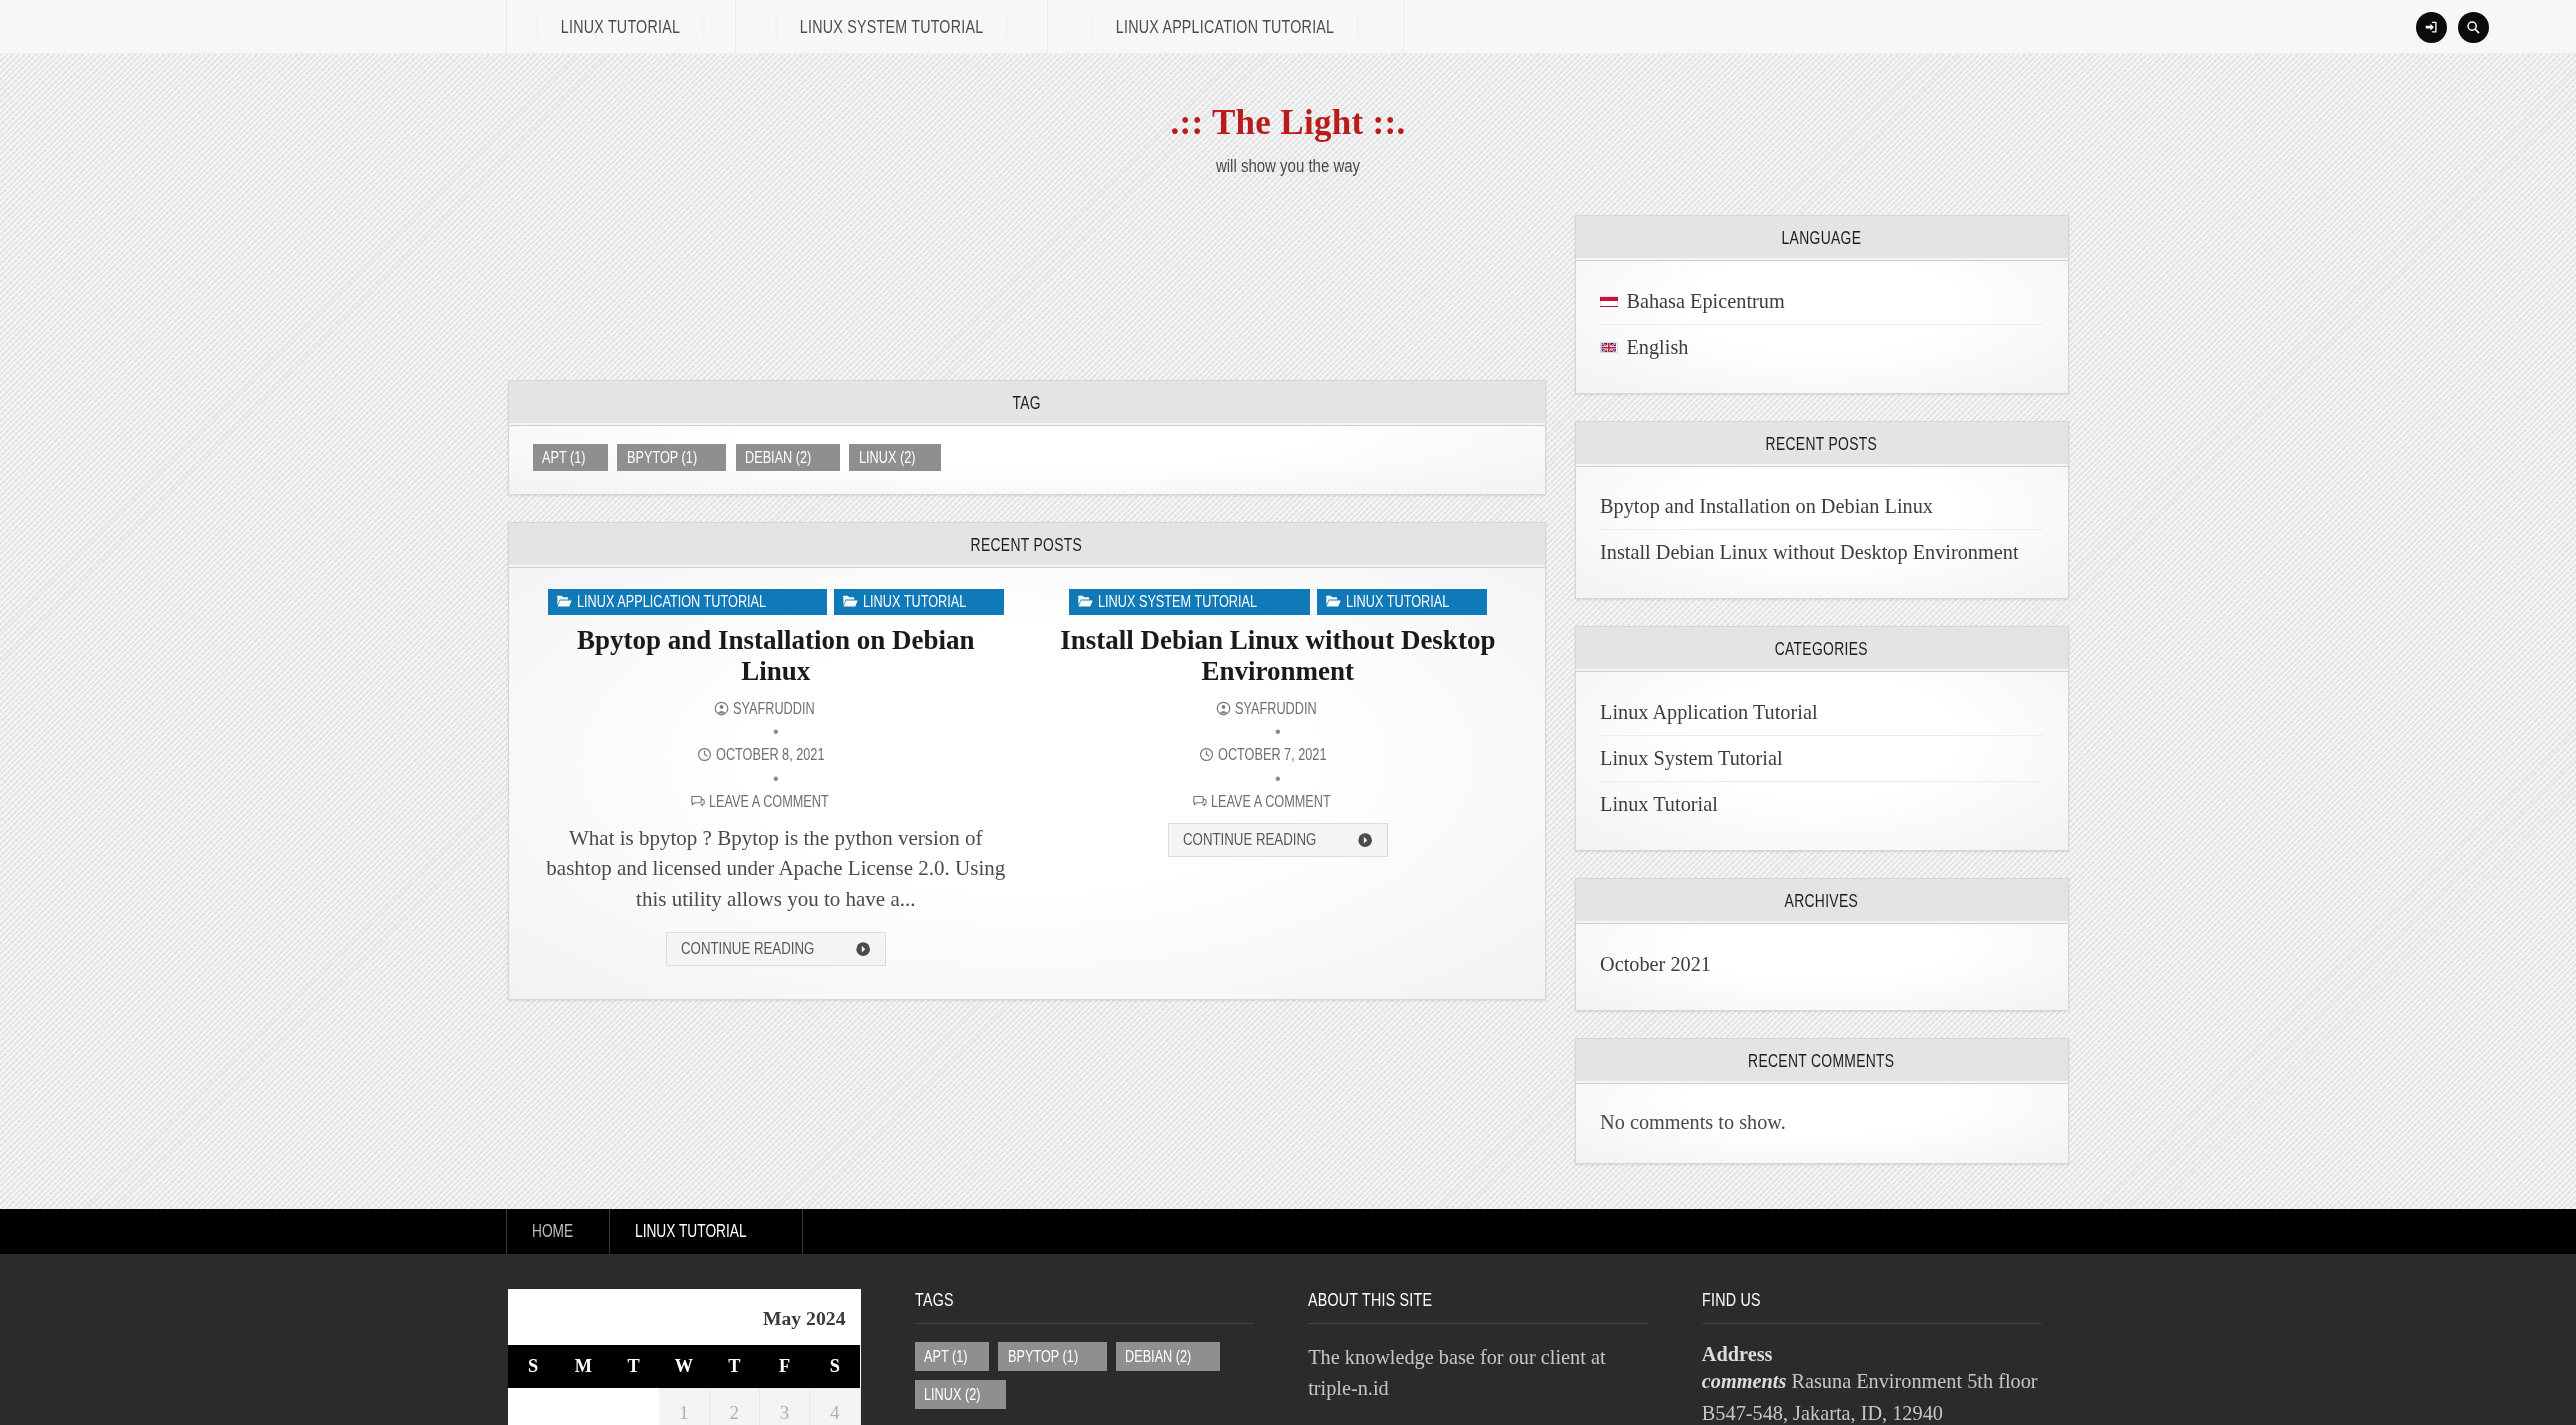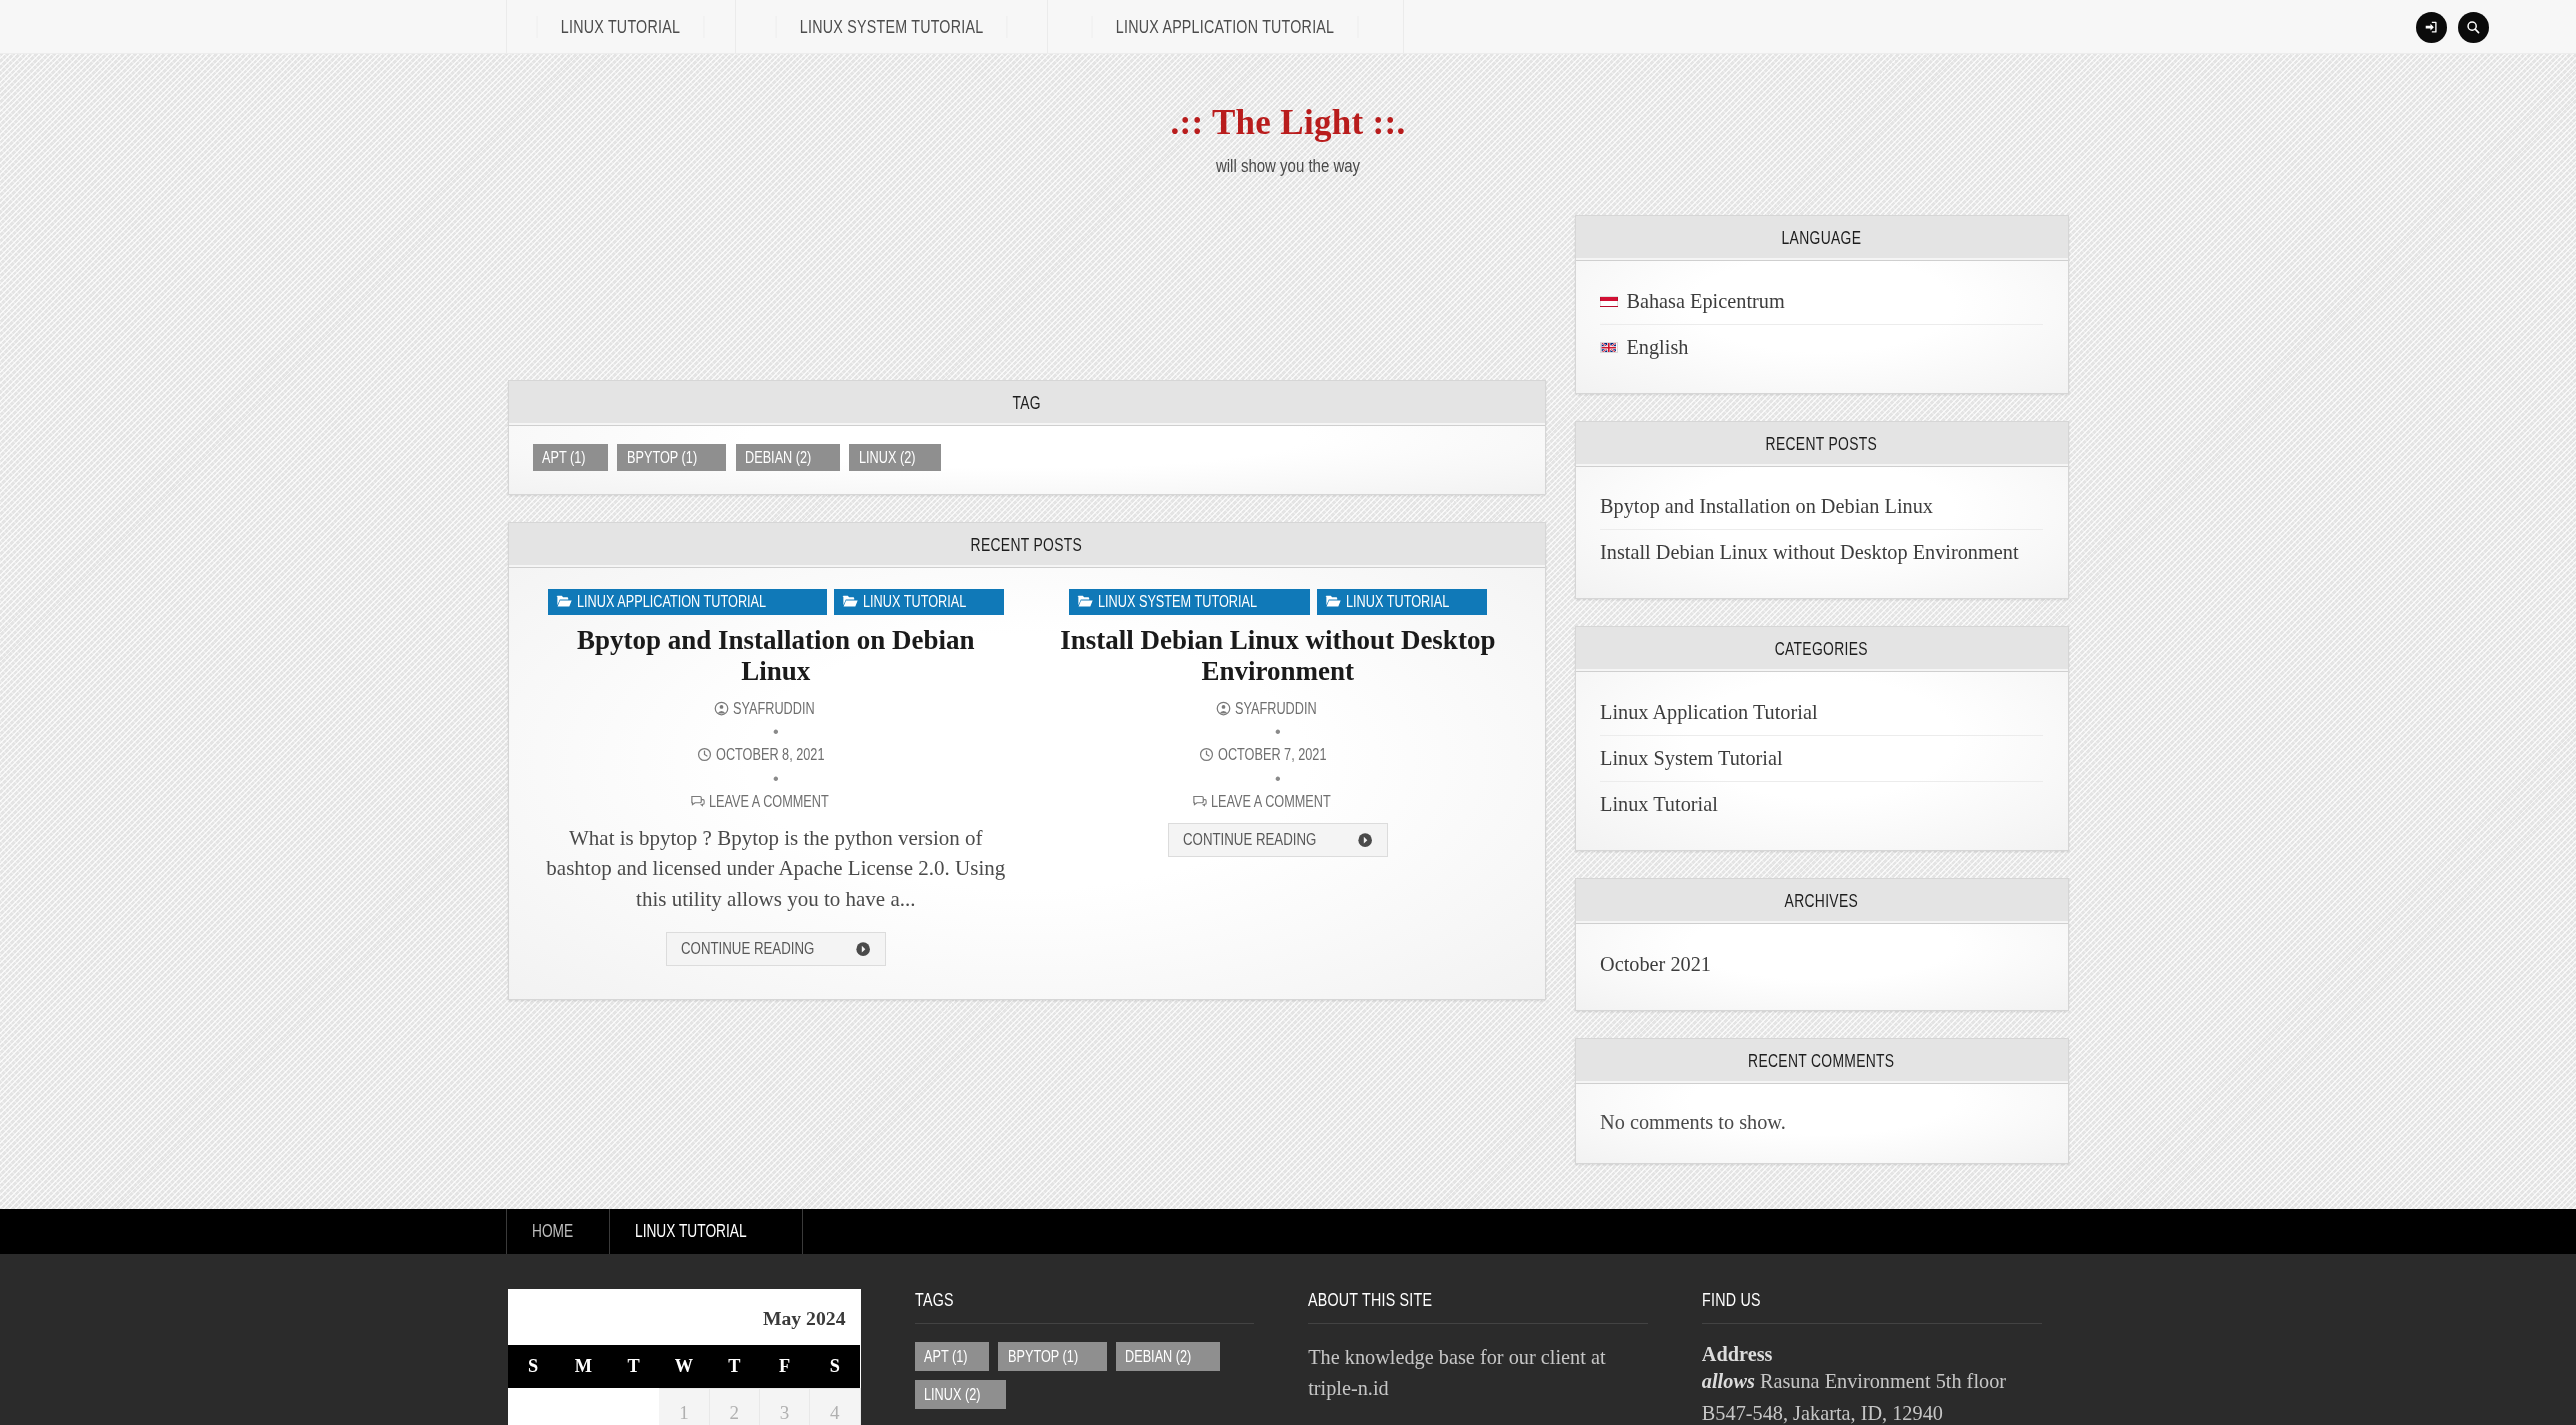--- a/index.html
+++ b/index.html
@@ -643,20 +643,20 @@
     </div>
 
     <div class="fcol">
       <div class="fcol-title"><span>ABOUT THIS SITE</span></div>
       <div class="fcol-text">The knowledge base for our client at triple-n.id</div>
     </div>
 
     <div class="fcol">
       <div class="fcol-title"><span>FIND US</span></div>
       <div class="f-sub">Address</div>
-      <div class="fcol-text"><span class="f-it">allows</span><span> Rasuna Environment 5th floor</span></div>
+      <div class="fcol-text"><span class="f-it">comments</span><span> Rasuna Environment 5th floor</span></div>
       <div class="fcol-text">B547-548, Jakarta, ID, 12940</div>
 
     </div>
 
   </div>
 </footer>
 
 
 </body></html>

